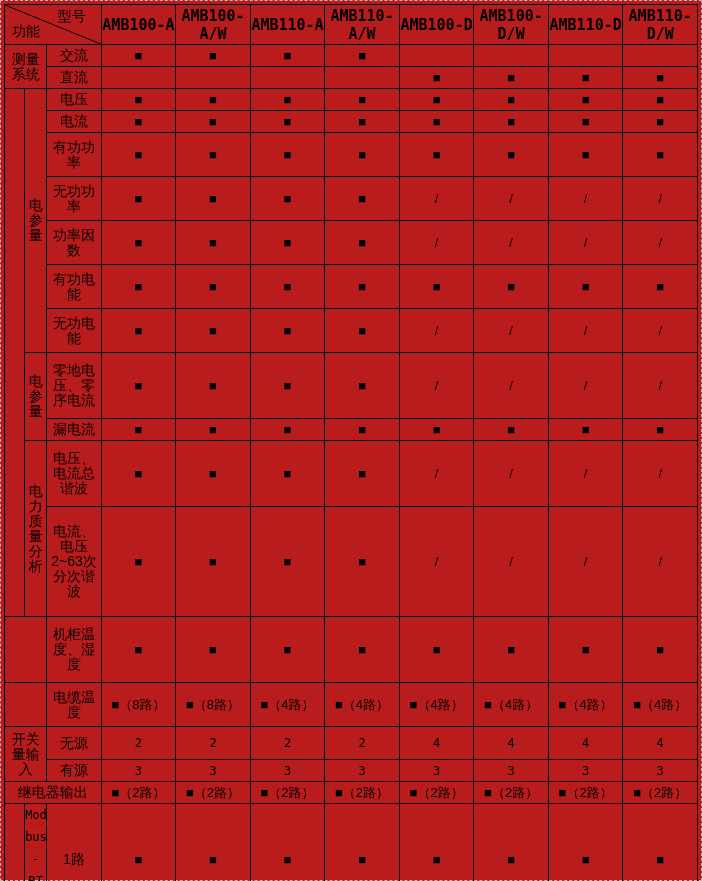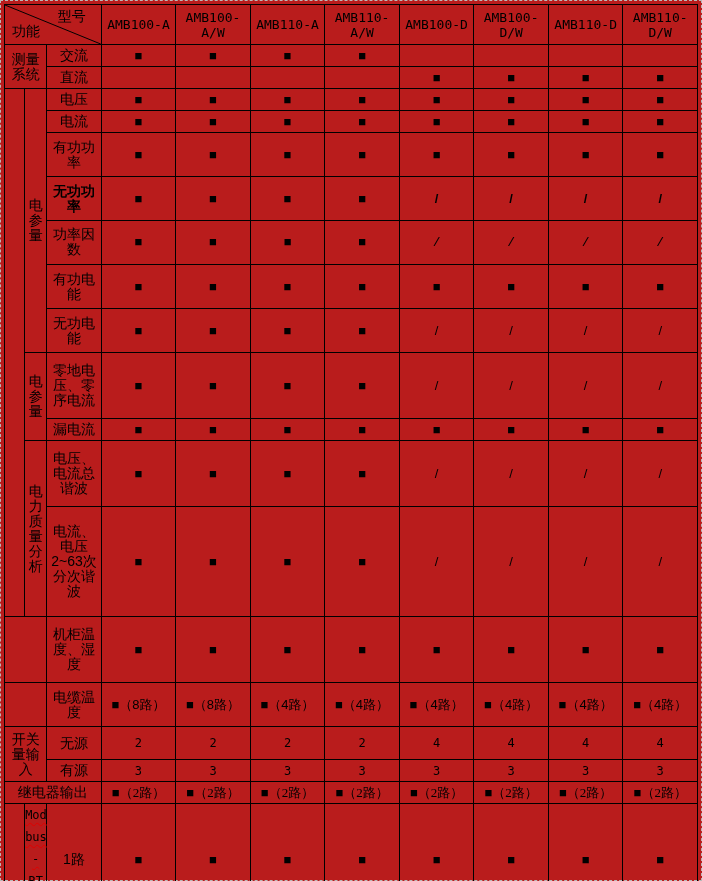--- a/index.html
+++ b/index.html
@@ -9,21 +9,21 @@
     font-family:"Liberation Sans",sans-serif;position:relative;
   }
   table.feature{
     border-collapse:collapse;table-layout:fixed;
     width:694px;margin:3px 0 0 3px;
     border:1px solid #000;border-bottom-width:2px;
   }
   col.ca{width:20px} col.cb{width:22px} col.cc{width:54px} col.cd{width:74px}
   td,th{border:1px solid #000;padding:0;text-align:center;vertical-align:middle;}
   thead tr{height:40px;}
-  th.model-th{font-family:"DejaVu Sans Mono",monospace;font-size:13px;font-weight:normal;}
+  th.model-th{font-family:"DejaVu Sans Mono",monospace;font-size:15px;font-weight:bold;}
   td.rlabel,td.group{font-size:14px;line-height:15px;white-space:pre-line;}
   td.dcell{font-size:13px;}
   td.num{font-family:"DejaVu Sans Mono",monospace;font-size:12px;}
   td.squiggle{
     font-family:"DejaVu Sans Mono",monospace;font-size:12px;line-height:22px;
     white-space:pre-line;
     text-decoration:underline wavy #e00000;
     text-decoration-thickness:1px;text-underline-offset:3px;
   }
   td.corner{position:relative;}
@@ -126,33 +126,33 @@
 率</td>
           <td class="dcell">■</td>
           <td class="dcell">■</td>
           <td class="dcell">■</td>
           <td class="dcell">■</td>
           <td class="dcell">■</td>
           <td class="dcell">■</td>
           <td class="dcell">■</td>
           <td class="dcell">■</td>
         </tr>
-        <tr style="height: 44px; font-weight: bold;">
+        <tr style="height: 44px;">
           <td class="rlabel">无功功
 率</td>
           <td class="dcell">■</td>
           <td class="dcell">■</td>
           <td class="dcell">■</td>
           <td class="dcell">■</td>
           <td class="dcell">/</td>
           <td class="dcell">/</td>
           <td class="dcell">/</td>
           <td class="dcell">/</td>
         </tr>
-        <tr style="height: 44px; font-family: Liberation Mono, monospace;">
+        <tr style="height: 44px;">
           <td class="rlabel">功率因
 数</td>
           <td class="dcell">■</td>
           <td class="dcell">■</td>
           <td class="dcell">■</td>
           <td class="dcell">■</td>
           <td class="dcell">/</td>
           <td class="dcell">/</td>
           <td class="dcell">/</td>
           <td class="dcell">/</td>
@@ -287,21 +287,21 @@
           <td class="rlabel">有源</td>
           <td class="dcell num">3</td>
           <td class="dcell num">3</td>
           <td class="dcell num">3</td>
           <td class="dcell num">3</td>
           <td class="dcell num">3</td>
           <td class="dcell num">3</td>
           <td class="dcell num">3</td>
           <td class="dcell num">3</td>
         </tr>
-        <tr style="height: 22px; font-family: Liberation Serif, serif;">
+        <tr style="height: 22px;">
           <td class="group" colspan="3">继电器输出</td>
           <td class="dcell">■（2路）</td>
           <td class="dcell">■（2路）</td>
           <td class="dcell">■（2路）</td>
           <td class="dcell">■（2路）</td>
           <td class="dcell">■（2路）</td>
           <td class="dcell">■（2路）</td>
           <td class="dcell">■（2路）</td>
           <td class="dcell">■（2路）</td>
         </tr>

